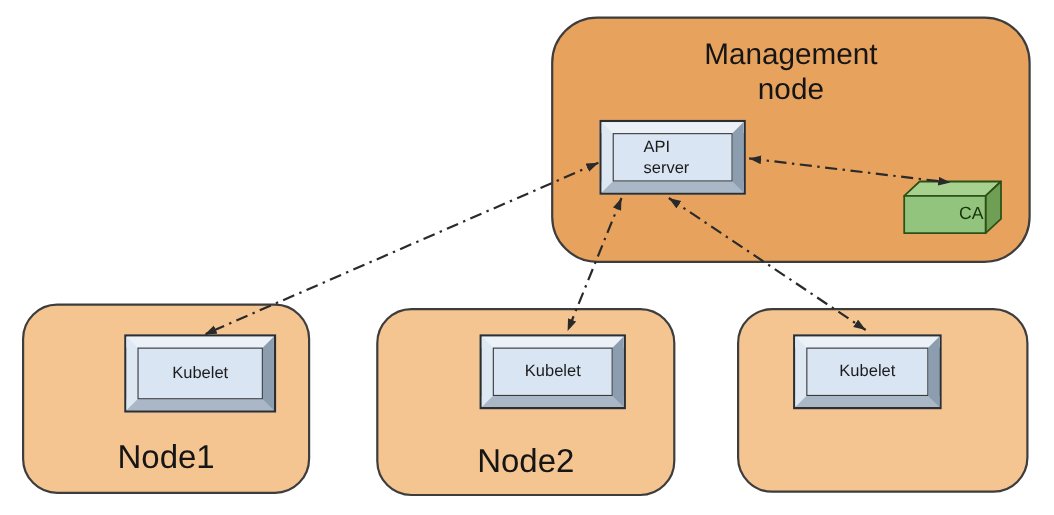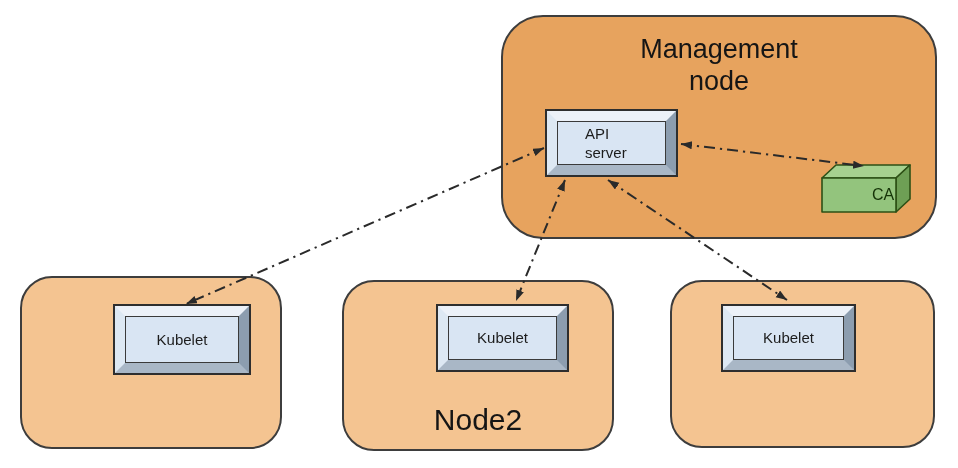--- a/index.html
+++ b/index.html
@@ -64,20 +64,21 @@
       </div>
     </div>
 
     <div class="bigbox node node1">
       <div class="bevel-btn kubelet1">
         <div class="bevel-frame"></div>
         <div class="bevel-face">
           <span class="btn-label">Kubelet</span>
         </div>
       </div>
+      <div class="node-label">Node1</div>
     </div>
 
     <div class="bigbox node node2">
       <div class="bevel-btn kubelet2">
         <div class="bevel-frame"></div>
         <div class="bevel-face">
           <span class="btn-label">Kubelet</span>
         </div>
       </div>
       <div class="node-label">Node2</div>

